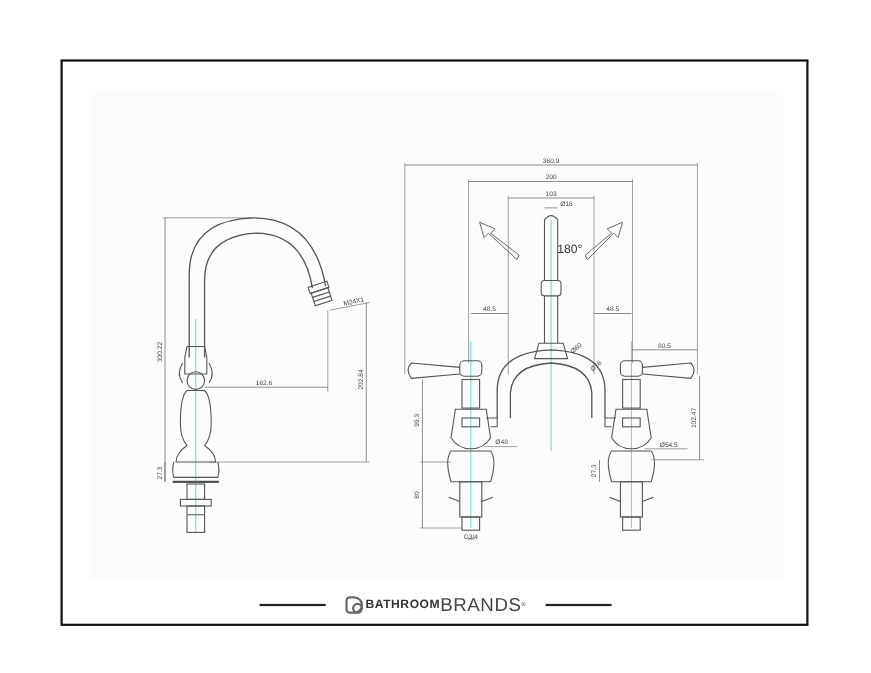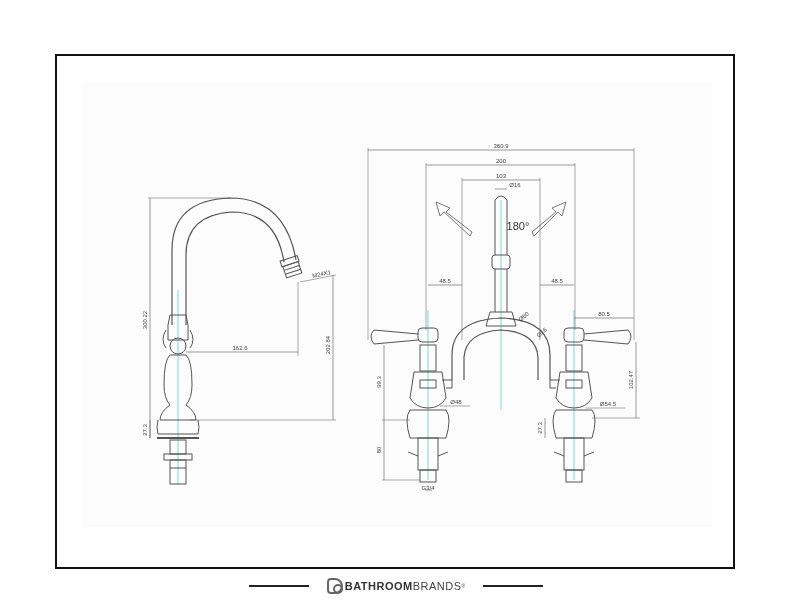--- a/index.html
+++ b/index.html
@@ -2,27 +2,27 @@
 <html><head>
 <meta charset="utf-8">
 <style>
   html,body{margin:0;padding:0;background:#ffffff;}
   body{width:792px;height:612px;position:relative;overflow:hidden;font-family:"Liberation Sans",sans-serif;}
   .frame{position:absolute;left:55px;top:54px;width:680px;height:515px;border:2px solid #111;box-sizing:border-box;background:#fff;}
   .sheet{position:absolute;left:82px;top:82px;width:630px;height:445px;background:#fcfcfc;}
   svg.drawing{position:absolute;left:0;top:0;width:792px;height:612px;}
   .dim{font-family:"Liberation Sans",sans-serif;font-size:6px;fill:#444;}
   .ang{font-family:"Liberation Sans",sans-serif;font-size:11px;fill:#333;}
-  .footer{position:absolute;left:0;top:574px;width:792px;height:24px;display:flex;align-items:center;justify-content:center;}
+  .footer{position:absolute;left:0;top:538px;width:792px;height:24px;display:flex;align-items:center;justify-content:center;}
   .footer .rule{width:60px;height:2px;background:#222;margin:0 14px;}
   .brand{display:flex;align-items:center;background:#fff;padding:0 4px;}
   .brand-mark{width:16px;height:16px;border:2px solid #666;border-radius:4px 8px 8px 4px;box-sizing:border-box;position:relative;margin-right:2px;}
   .brand-mark::after{content:"";position:absolute;left:4px;top:4px;width:6px;height:6px;border:2px solid #666;border-radius:50%;}
   .brand-bold{font-weight:bold;font-size:11px;color:#333;letter-spacing:0.5px;}
-  .brand-light{font-size:11px;color:#444;letter-spacing:0.5px;}
+  .brand-light{font-size:17px;color:#444;letter-spacing:0.5px;}
   .brand-tm{font-size:5px;color:#444;vertical-align:super;}
 </style>
 </head>
 <body>
 
 <div class="frame"></div>
 <div class="sheet"></div>
 
 <svg class="drawing" viewBox="0 0 792 612">
   <g fill="none" stroke="#555" stroke-width="1">

